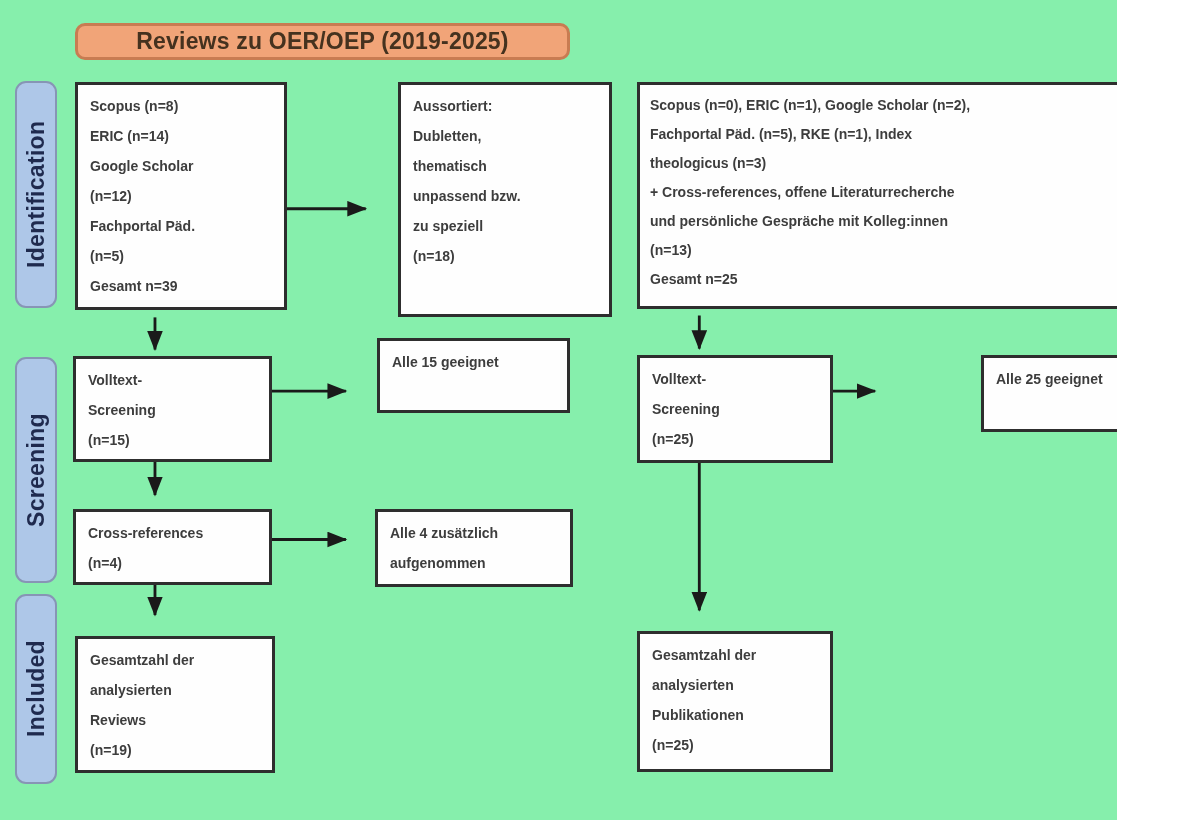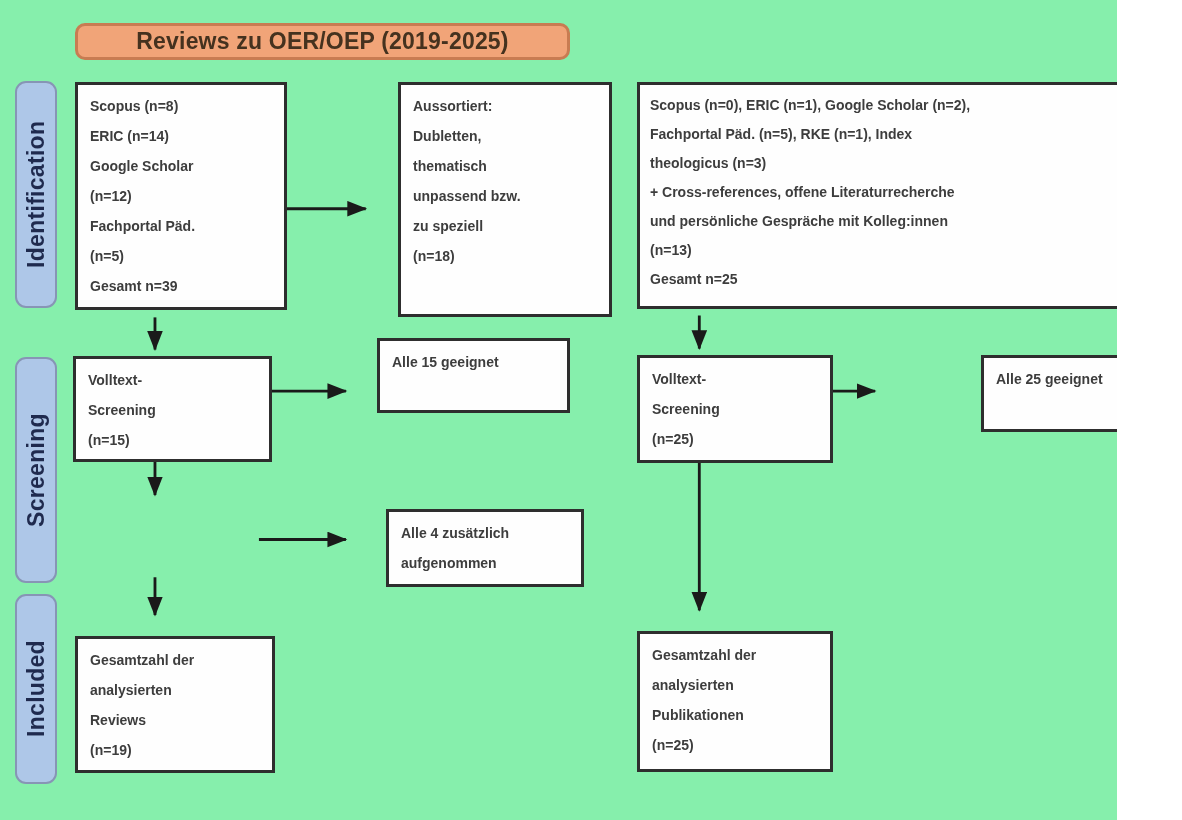--- a/index.html
+++ b/index.html
@@ -97,21 +97,23 @@
 
   <div class="fbox" style="left:73px; top:356px; width:199px; height:106px;">Volltext-
 Screening
 (n=15)</div>
   <div class="fbox" style="left:377px; top:338px; width:193px; height:75px;">Alle 15 geeignet</div>
   <div class="fbox" style="left:637px; top:355px; width:196px; height:108px;">Volltext-
 Screening
 (n=25)</div>
   <div class="fbox" style="left:937px; top:355px; width:187px; height:77px;margin-left:44px;">Alle 25 geeignet</div>
 
-  <div class="fbox" style="left:386px; top:509px; width:198px; height:78px;">Alle 4 zusätzlich
+  <div class="fbox" style="left:73px; top:509px; width:199px; height:76px;">Cross-references
+(n=4)</div>
+  <div class="fbox" style="left:375px; top:509px; width:198px; height:78px;">Alle 4 zusätzlich
 aufgenommen</div>
 
   <div class="fbox" style="left:75px; top:636px; width:200px; height:137px;">Gesamtzahl der
 analysierten
 Reviews
 (n=19)</div>
   <div class="fbox" style="left:637px; top:631px; width:196px; height:141px;">Gesamtzahl der
 analysierten
 Publikationen
 (n=25)</div>

